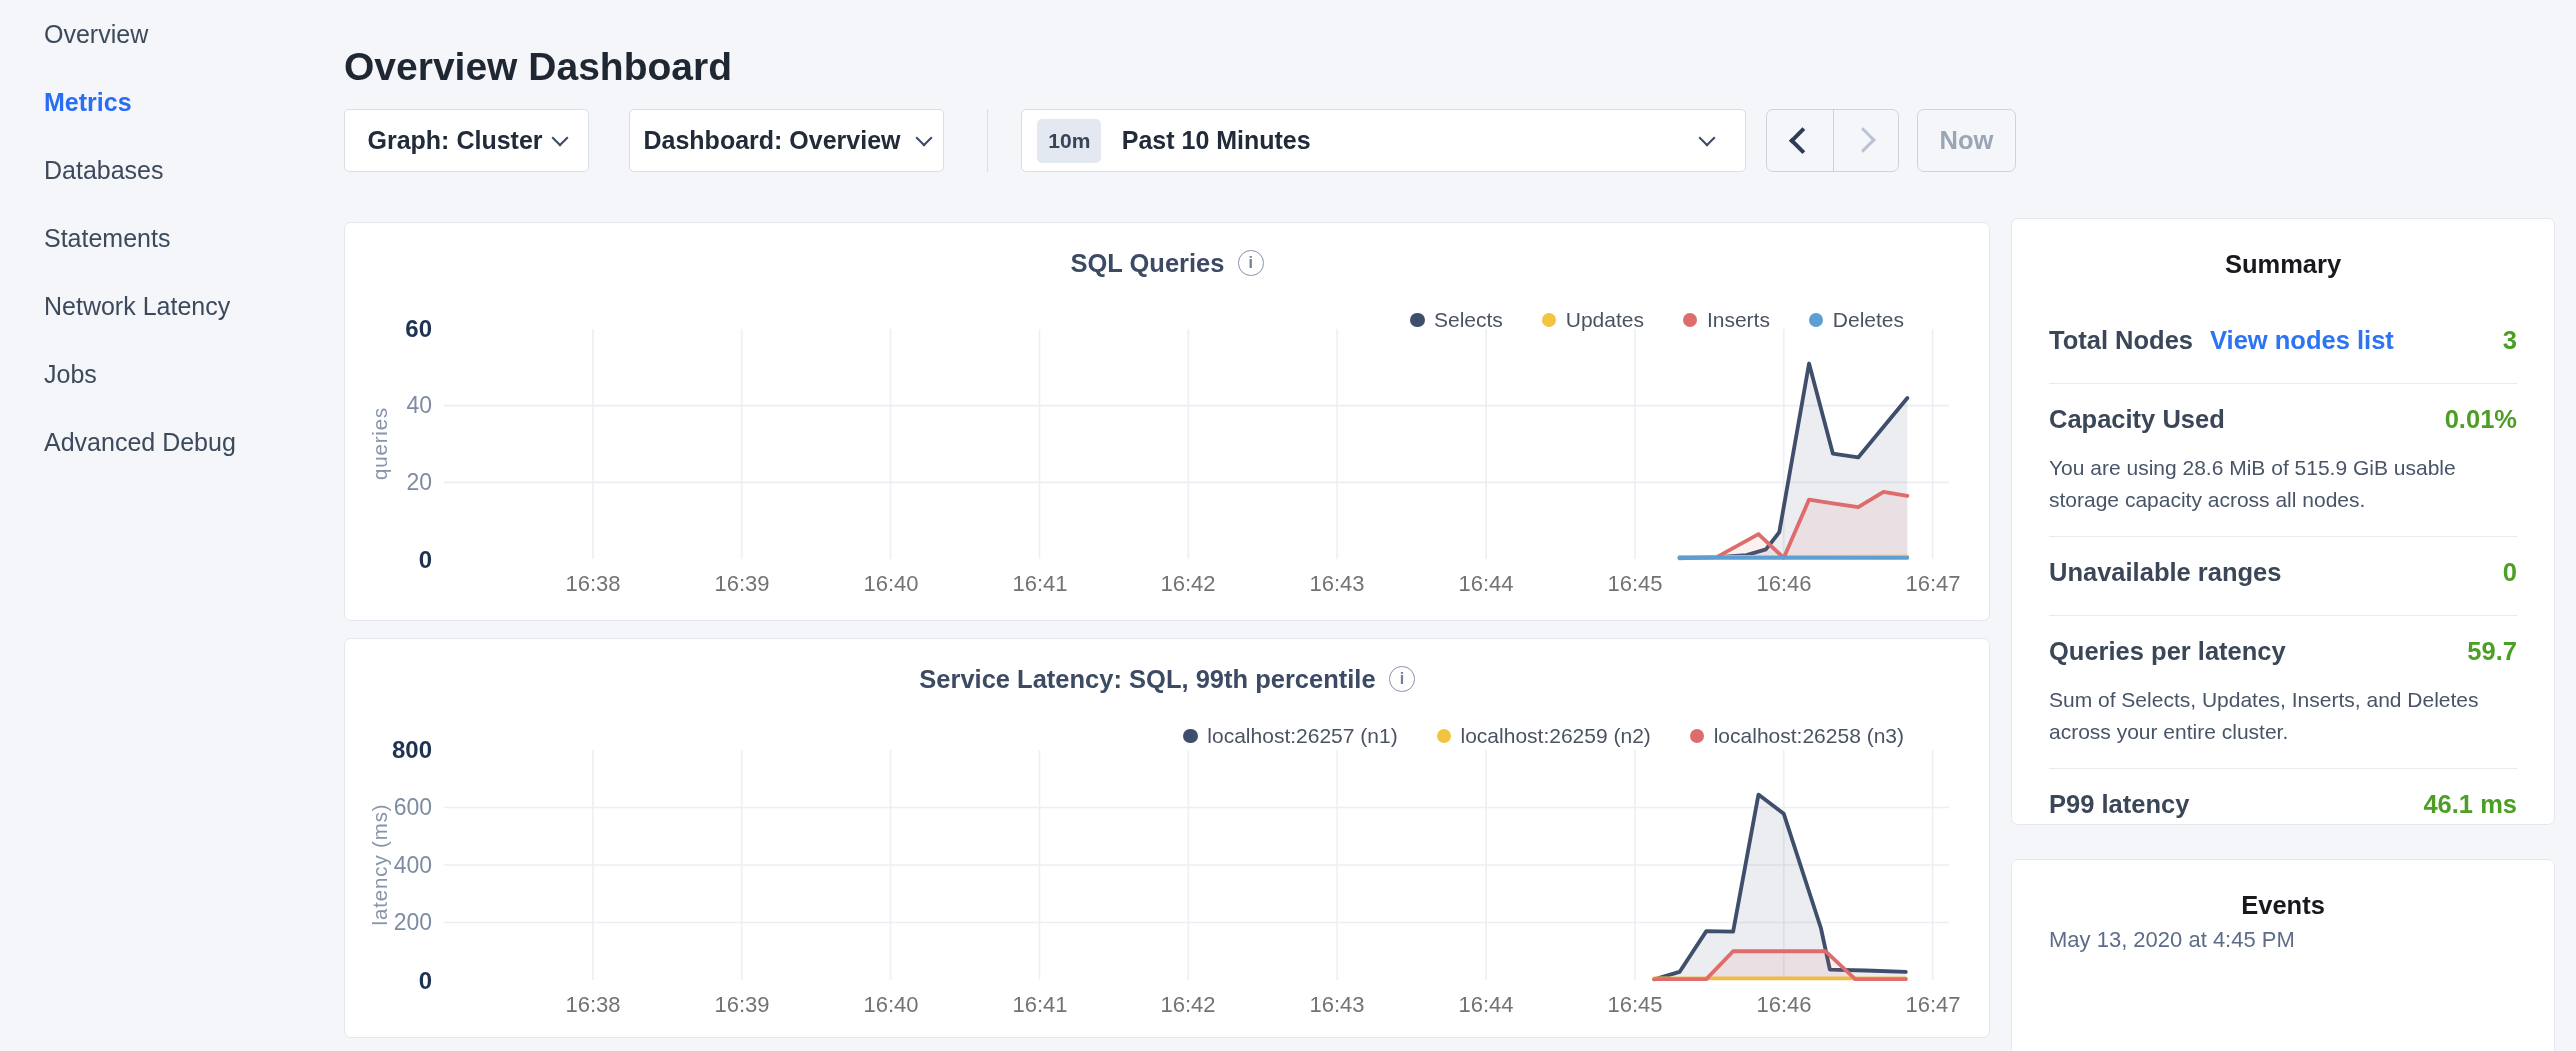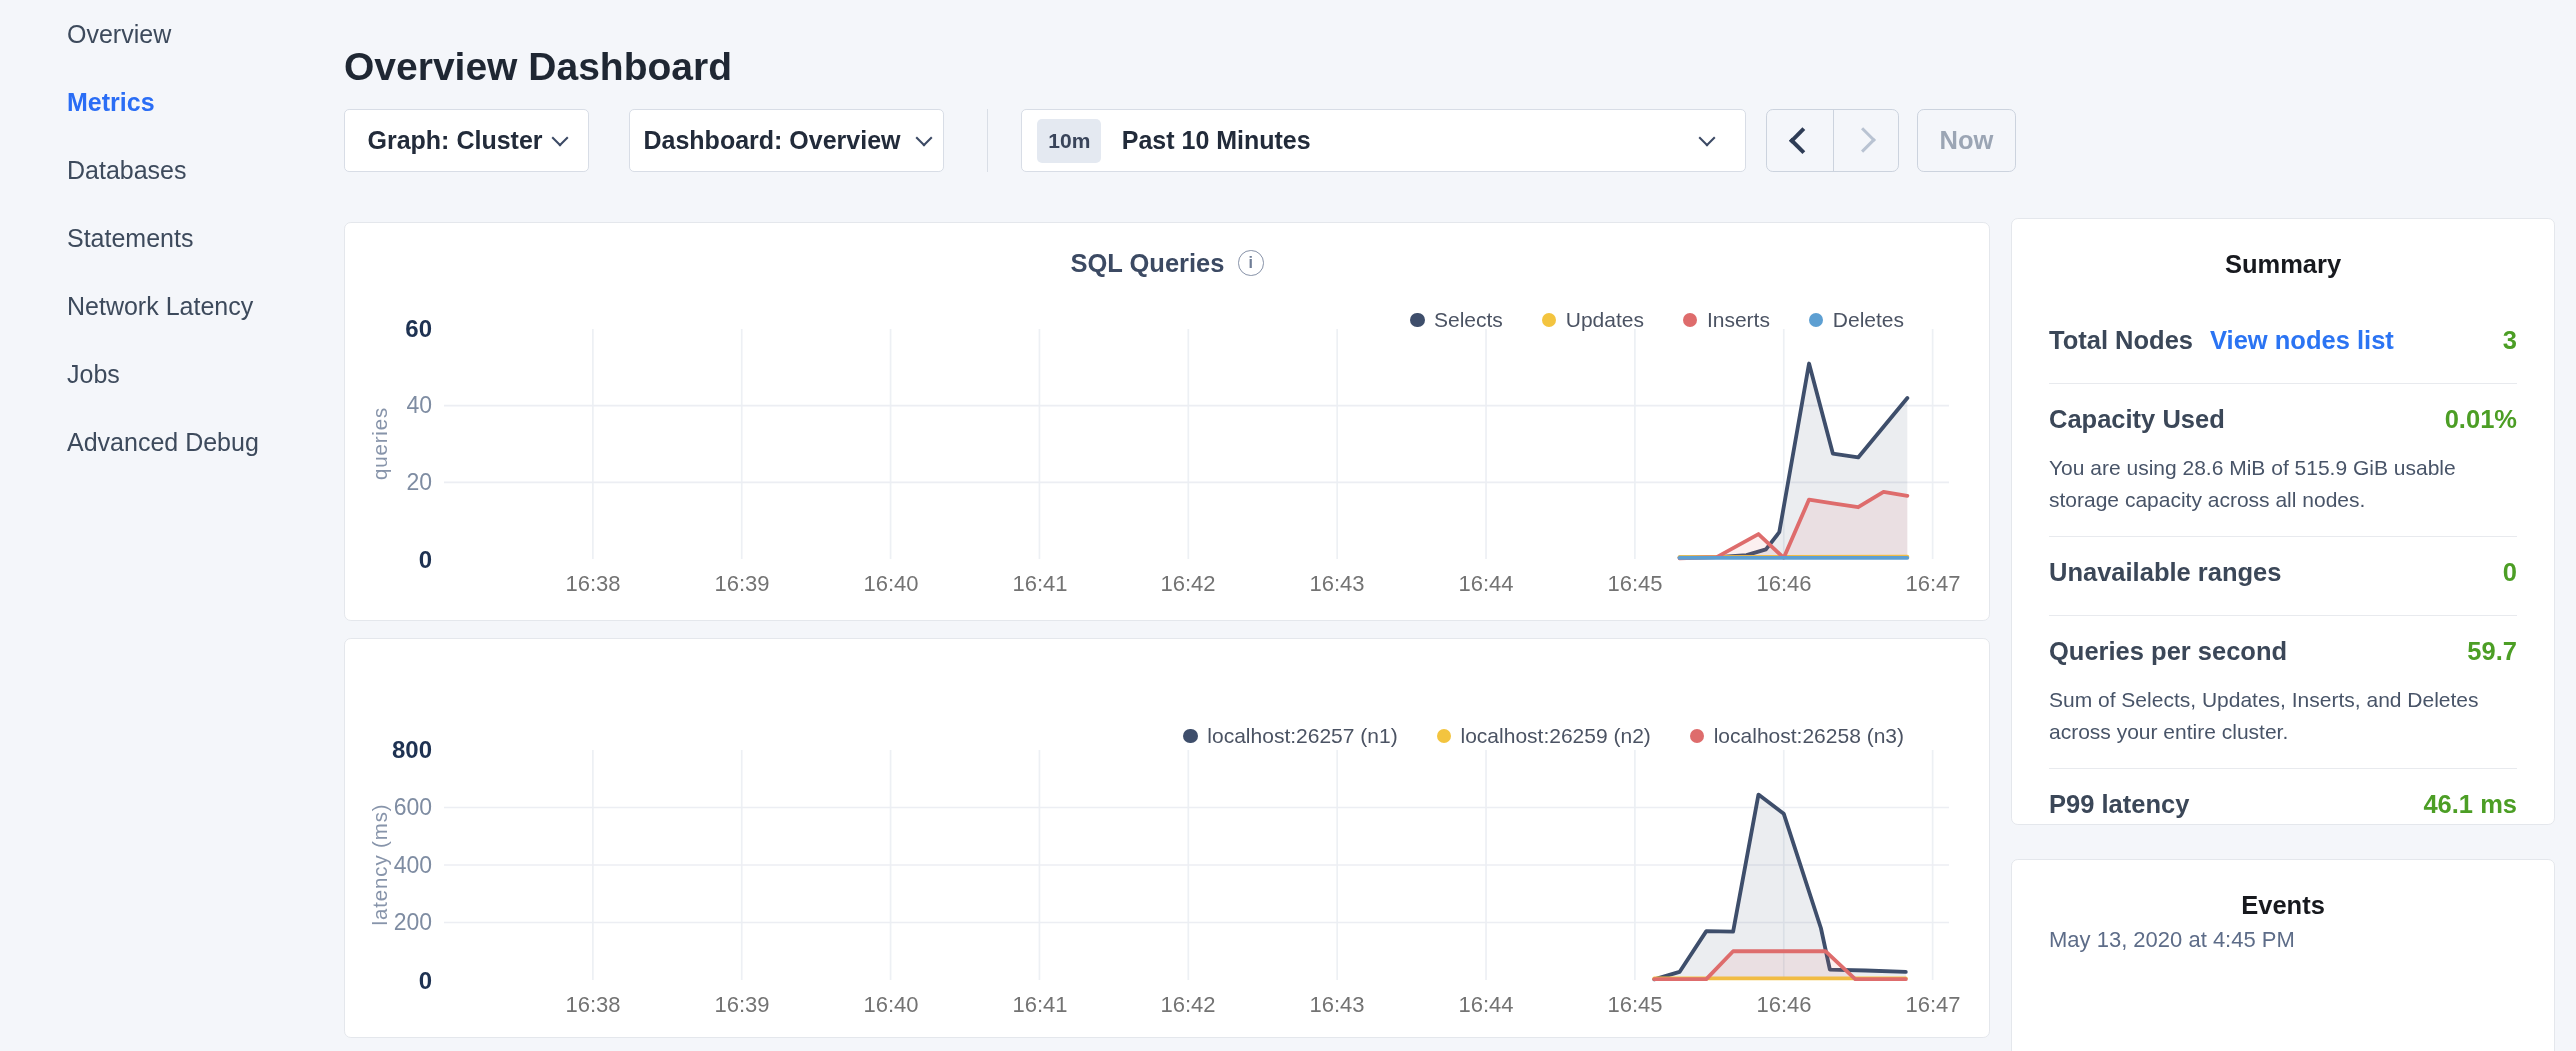--- a/index.html
+++ b/index.html
@@ -3,21 +3,21 @@
 <meta charset="utf-8">
 <style>
   html,body{margin:0;padding:0;}
   body{
     width:2576px;height:1051px;overflow:hidden;position:relative;
     background:#f4f6fa;
     font-family:"Liberation Sans","DejaVu Sans",sans-serif;
     -webkit-font-smoothing:antialiased;
   }
   
-  .sidebar{position:absolute;left:0;top:0;width:332px;padding:18.7px 0 0 44px;box-sizing:border-box;margin-left:23px;}
+  .sidebar{position:absolute;left:0;top:0;width:332px;padding:18.7px 0 0 44px;box-sizing:border-box;}
   .side-item{font-size:25px;line-height:31px;margin-bottom:37px;color:#3d4a5c;cursor:pointer;}
   .side-item.active{color:#2a6df5;font-weight:bold;}
   
   .page-title{position:absolute;left:344px;top:15.3px;font-size:39px;line-height:51px;font-weight:bold;color:#1f2733;}
   
   .btnish{position:absolute;top:109px;height:63px;box-sizing:border-box;background:#fff;
     border:1.7px solid #d8dde6;border-radius:5.1px;display:flex;align-items:center;cursor:pointer;}
   .dd-graph{left:344px;width:245px;justify-content:center;gap:11px;}
   .dd-dash{left:629px;width:315px;justify-content:center;gap:17px;}
   .dd-label{font-size:25px;font-weight:bold;color:#222b3a;}
@@ -172,20 +172,24 @@
       <div class="xtick" style="left: 693px;">16:42</div>
       <div class="xtick" style="left: 842px;">16:43</div>
       <div class="xtick" style="left: 991px;">16:44</div>
       <div class="xtick" style="left: 1140px;">16:45</div>
       <div class="xtick" style="left: 1289px;">16:46</div>
       <div class="xtick" style="left: 1438px;">16:47</div>
     </div>
 </section>
 
 <section class="card chart-card chart-card-2">
+  <div class="chart-title-row">
+    <span class="chart-title">Service Latency: SQL, 99th percentile</span>
+    <span class="info-icon"></span>
+  </div>
   <div class="legend">
       <span class="legend-item">
         <span class="legend-dot" style="background: rgb(62, 78, 107);"></span>
         <span>localhost:26257 (n1)</span>
       </span>
       <span class="legend-item">
         <span class="legend-dot" style="background: rgb(243, 196, 63);"></span>
         <span>localhost:26259 (n2)</span>
       </span>
       <span class="legend-item">
@@ -248,21 +252,21 @@
       <span class="sum-value">0.01%</span>
     </div>
     <p class="sum-desc" style="margin:10.2px 0 0 0;">You are using 28.6 MiB of 515.9 GiB usable storage capacity across all nodes.</p>
     <hr class="sum-divider">
     <div class="sum-row">
       <span class="sum-label">Unavailable ranges</span>
       <span class="sum-value">0</span>
     </div>
     <hr class="sum-divider">
     <div class="sum-row">
-      <span class="sum-label">Queries per second</span>
+      <span class="sum-label">Queries per latency</span>
       <span class="sum-value">59.7</span>
     </div>
     <p class="sum-desc" style="margin:10.2px 0 0 0;">Sum of Selects, Updates, Inserts, and Deletes across your entire cluster.</p>
     <hr class="sum-divider">
     <div class="sum-row">
       <span class="sum-label">P99 latency</span>
       <span class="sum-value">46.1 ms</span>
     </div>
   </div>
 </aside>

